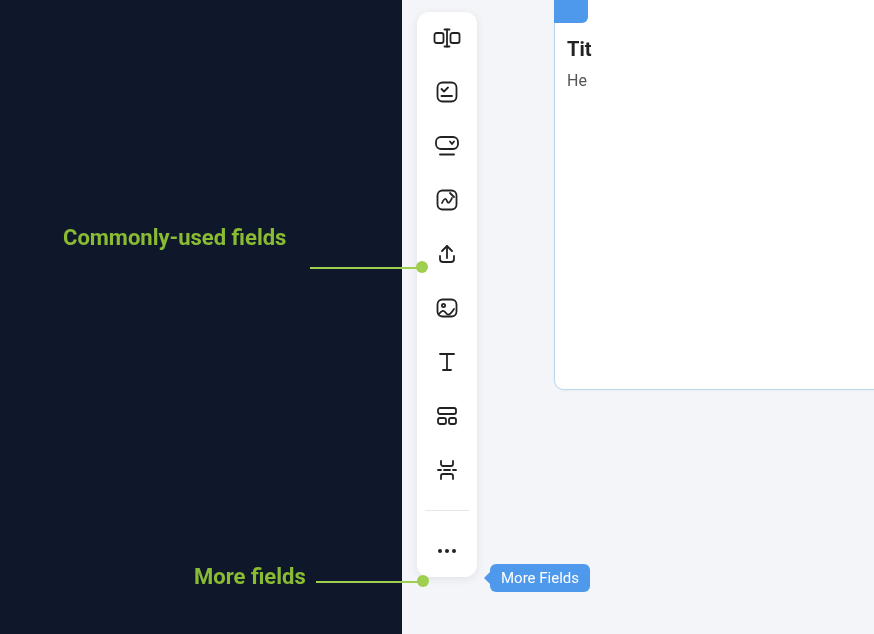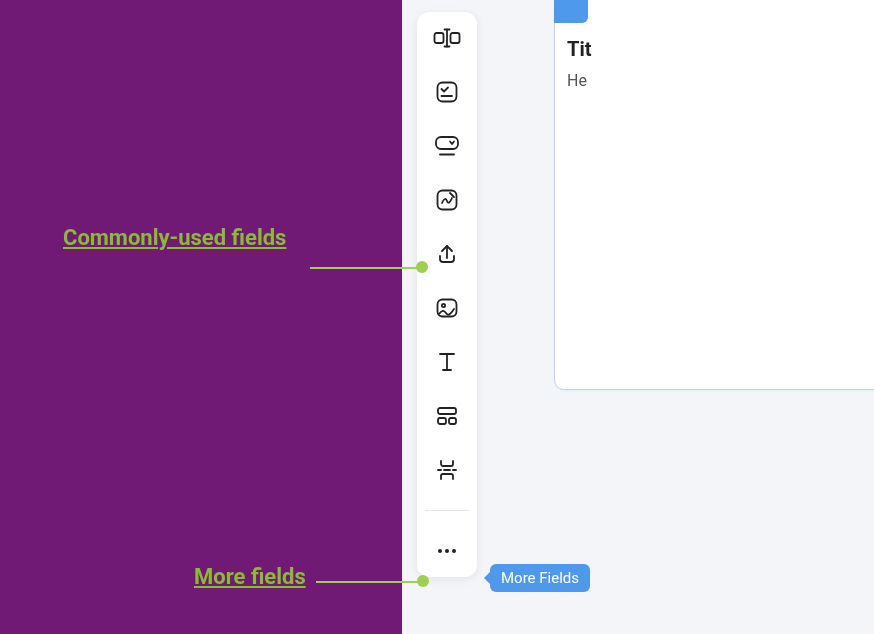--- a/index.html
+++ b/index.html
@@ -8,21 +8,21 @@
     padding: 0;
     width: 874px;
     height: 634px;
     font-family: -apple-system, BlinkMacSystemFont, "Segoe UI", Roboto, Helvetica, Arial, sans-serif;
     overflow: hidden;
   }
   .stage {
     position: relative;
     width: 874px;
     height: 634px;
-    background: #701a75;
+    background: #0f172a;
   }
   
   .workspace-bg {
     position: absolute;
     left: 402px;
     top: 0;
     right: 0;
     bottom: 0;
     background: #f3f5f9;
   }
@@ -129,21 +129,20 @@
     border-bottom: 6px solid transparent;
     border-right: 6px solid #4f99ed;
   }
 
   
   .annotation {
     position: absolute;
     color: #89bb33;
     font-weight: 700;
     font-size: 22px;
-    text-decoration: underline;
   }
   .leader {
     position: absolute;
     height: 2px;
     background: #9fcf4e;
   }
   .leader-dot {
     position: absolute;
     width: 12px;
     height: 12px;

